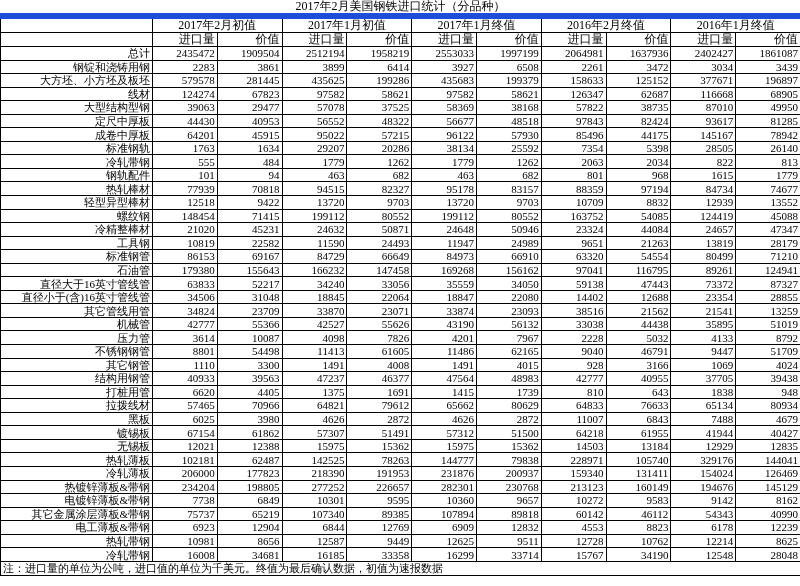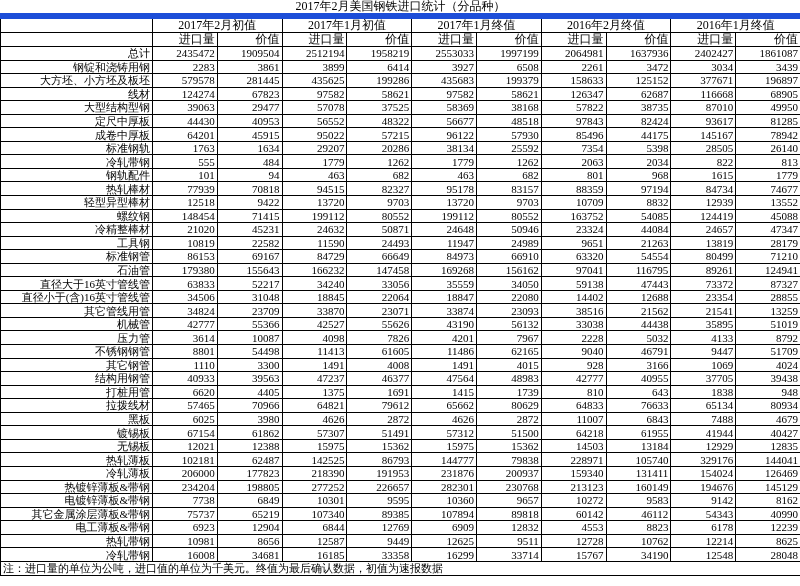--- a/index.html
+++ b/index.html
@@ -452,21 +452,21 @@
         <td class="num">14503</td>
         <td class="num">13184</td>
         <td class="num">12929</td>
         <td class="num">12835</td>
       </tr>
       <tr>
         <td class="lbl">热轧薄板</td>
         <td class="num">102181</td>
         <td class="num">62487</td>
         <td class="num">142525</td>
-        <td class="num">86793</td>
+        <td class="num">78263</td>
         <td class="num">144777</td>
         <td class="num">79838</td>
         <td class="num">228971</td>
         <td class="num">105740</td>
         <td class="num">329176</td>
         <td class="num">144041</td>
       </tr>
       <tr>
         <td class="lbl">冷轧薄板</td>
         <td class="num">206000</td>

